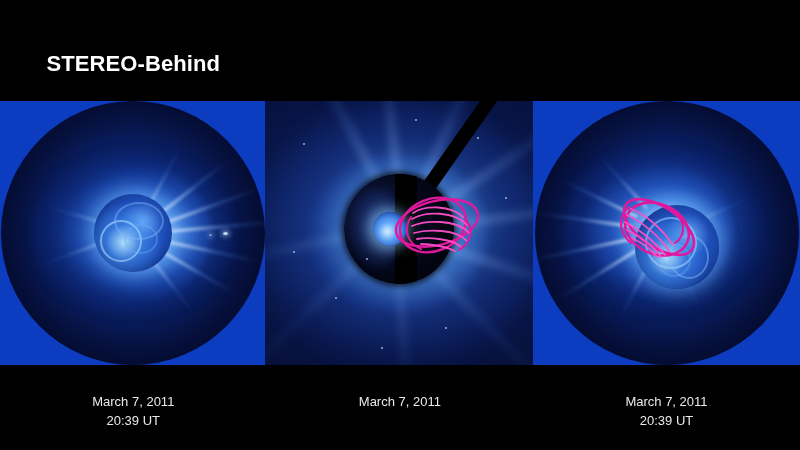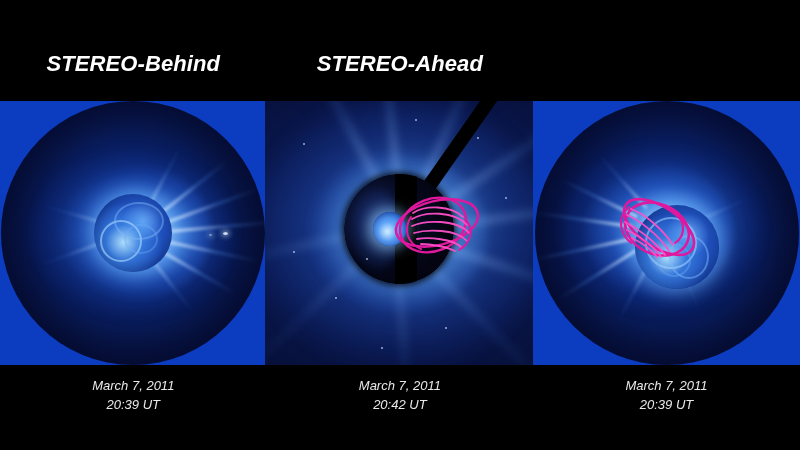--- a/index.html
+++ b/index.html
@@ -1,21 +1,21 @@
 <!DOCTYPE html>
 <html><head>
 <meta charset="utf-8">
 <style>
   html,body{margin:0;padding:0;background:#000;}
   body{
     width:800px;height:450px;overflow:hidden;
     font-family:"Liberation Sans","DejaVu Sans",sans-serif;
     color:#fff;position:relative;
   }
-  #stage{position:absolute;inset:0;background:#3b82f6;font-style:italic;}
+  #stage{position:absolute;inset:0;background:#3b82f6;}
 
   
   .titles{
     position:absolute;left:0;top:0;width:800px;height:101px;
     display:flex;align-items:center;background:#000;
   }
   .title-cell{
     flex:0 0 266.6px;text-align:center;
     font-size:22px;font-weight:bold;letter-spacing:.1px;
     color:#ffffff;line-height:1;padding-top:26px;
@@ -183,32 +183,32 @@
   }
 
   
   .captions{
     position:absolute;left:0;top:365px;width:800px;height:85px;
     display:flex;background:#000;
   }
   .cap-cell{
     flex:0 0 266.6px;text-align:center;padding-top:11px;
     line-height:19px;
+    margin-top:16px;
   }
   .cap-date{font-size:13px;color:#e9e9ea;}
   .cap-time{font-size:13px;color:#e9e9ea;}
 </style>
 </head>
 <body>
 
 <div id="stage">
 
   <div class="titles">
     <div class="title-cell">STEREO-Behind</div>
-    <div class="title-cell">STEREO-Ahead</div>
   </div>
 
   <div class="panels">
 
     <div class="panel panel-left">
       <div class="cor-disc">
         <div class="cme-halo b2"></div>
         <div class="cme-halo" style="margin-left:-70px;"></div>
 
         <div class="rays" style="left:132px;top:132px;">
@@ -337,21 +337,20 @@
 
   </div>
 
   <div class="captions">
     <div class="cap-cell">
       <div class="cap-date">March 7, 2011</div>
       <div class="cap-time">20:39 UT</div>
     </div>
     <div class="cap-cell">
       <div class="cap-date">March 7, 2011</div>
-      <div class="cap-time">20:42 UT</div>
     </div>
     <div class="cap-cell">
       <div class="cap-date">March 7, 2011</div>
       <div class="cap-time">20:39 UT</div>
     </div>
   </div>
 
 </div>
 
 </body></html>

